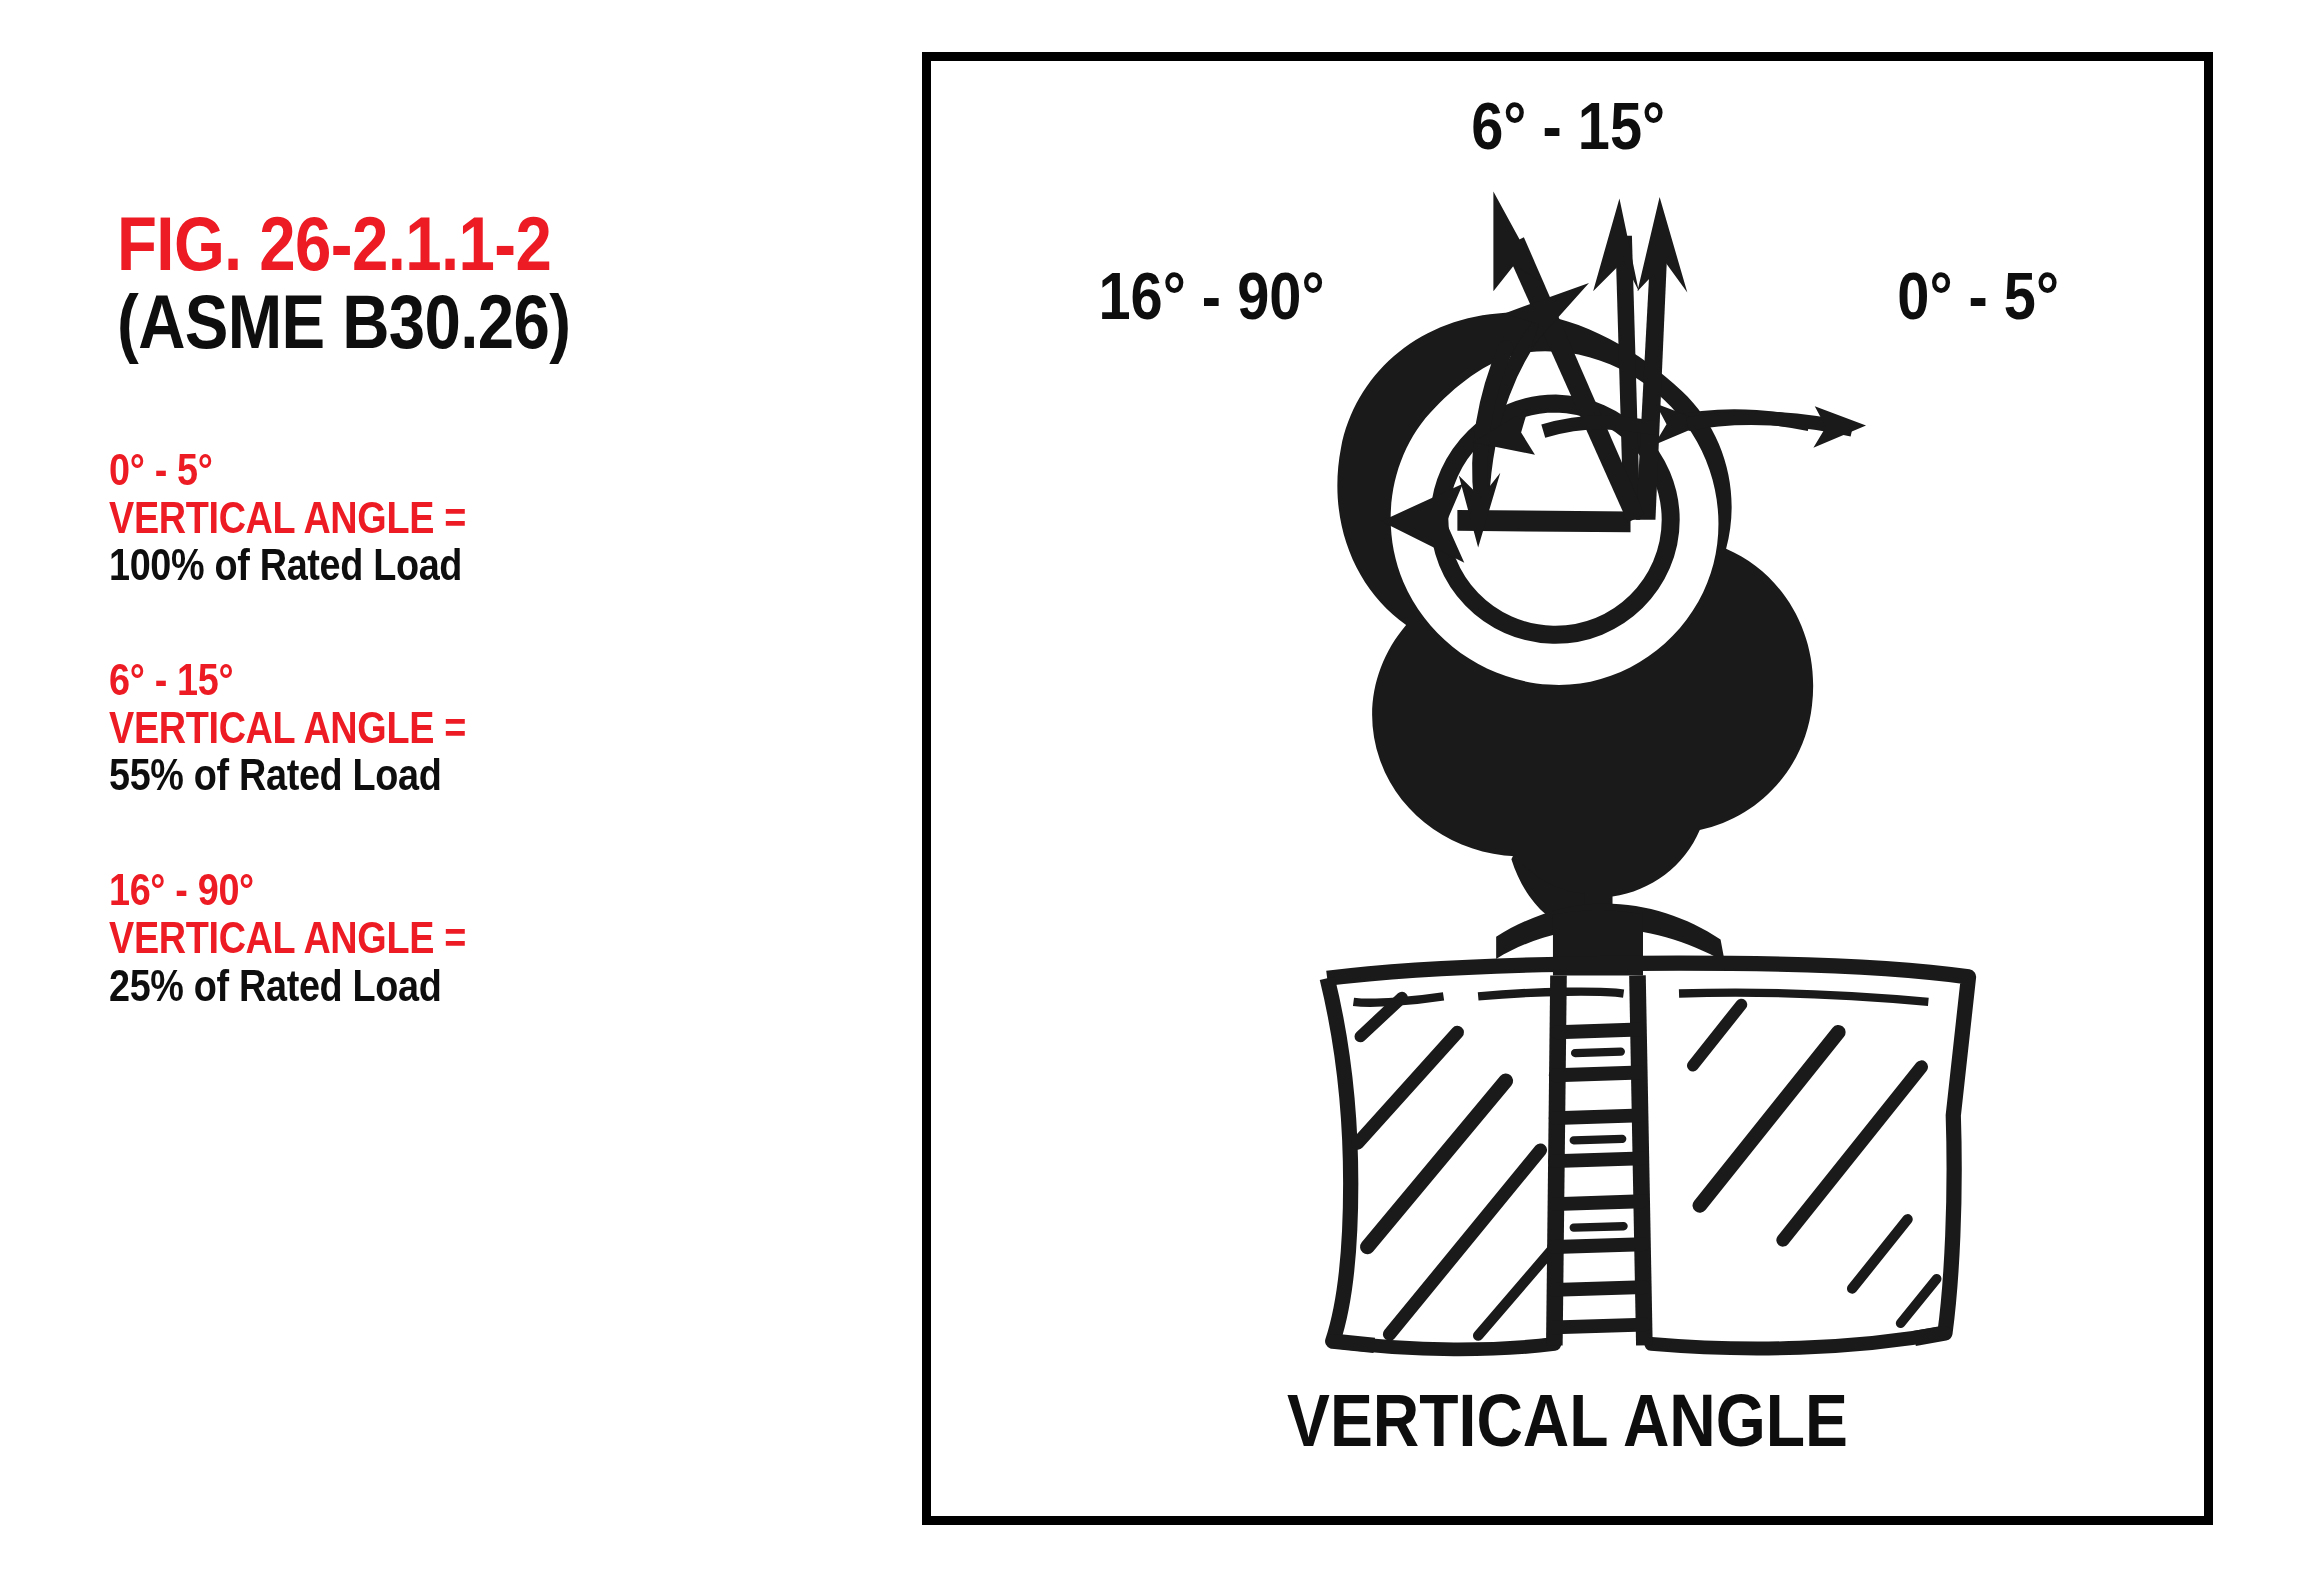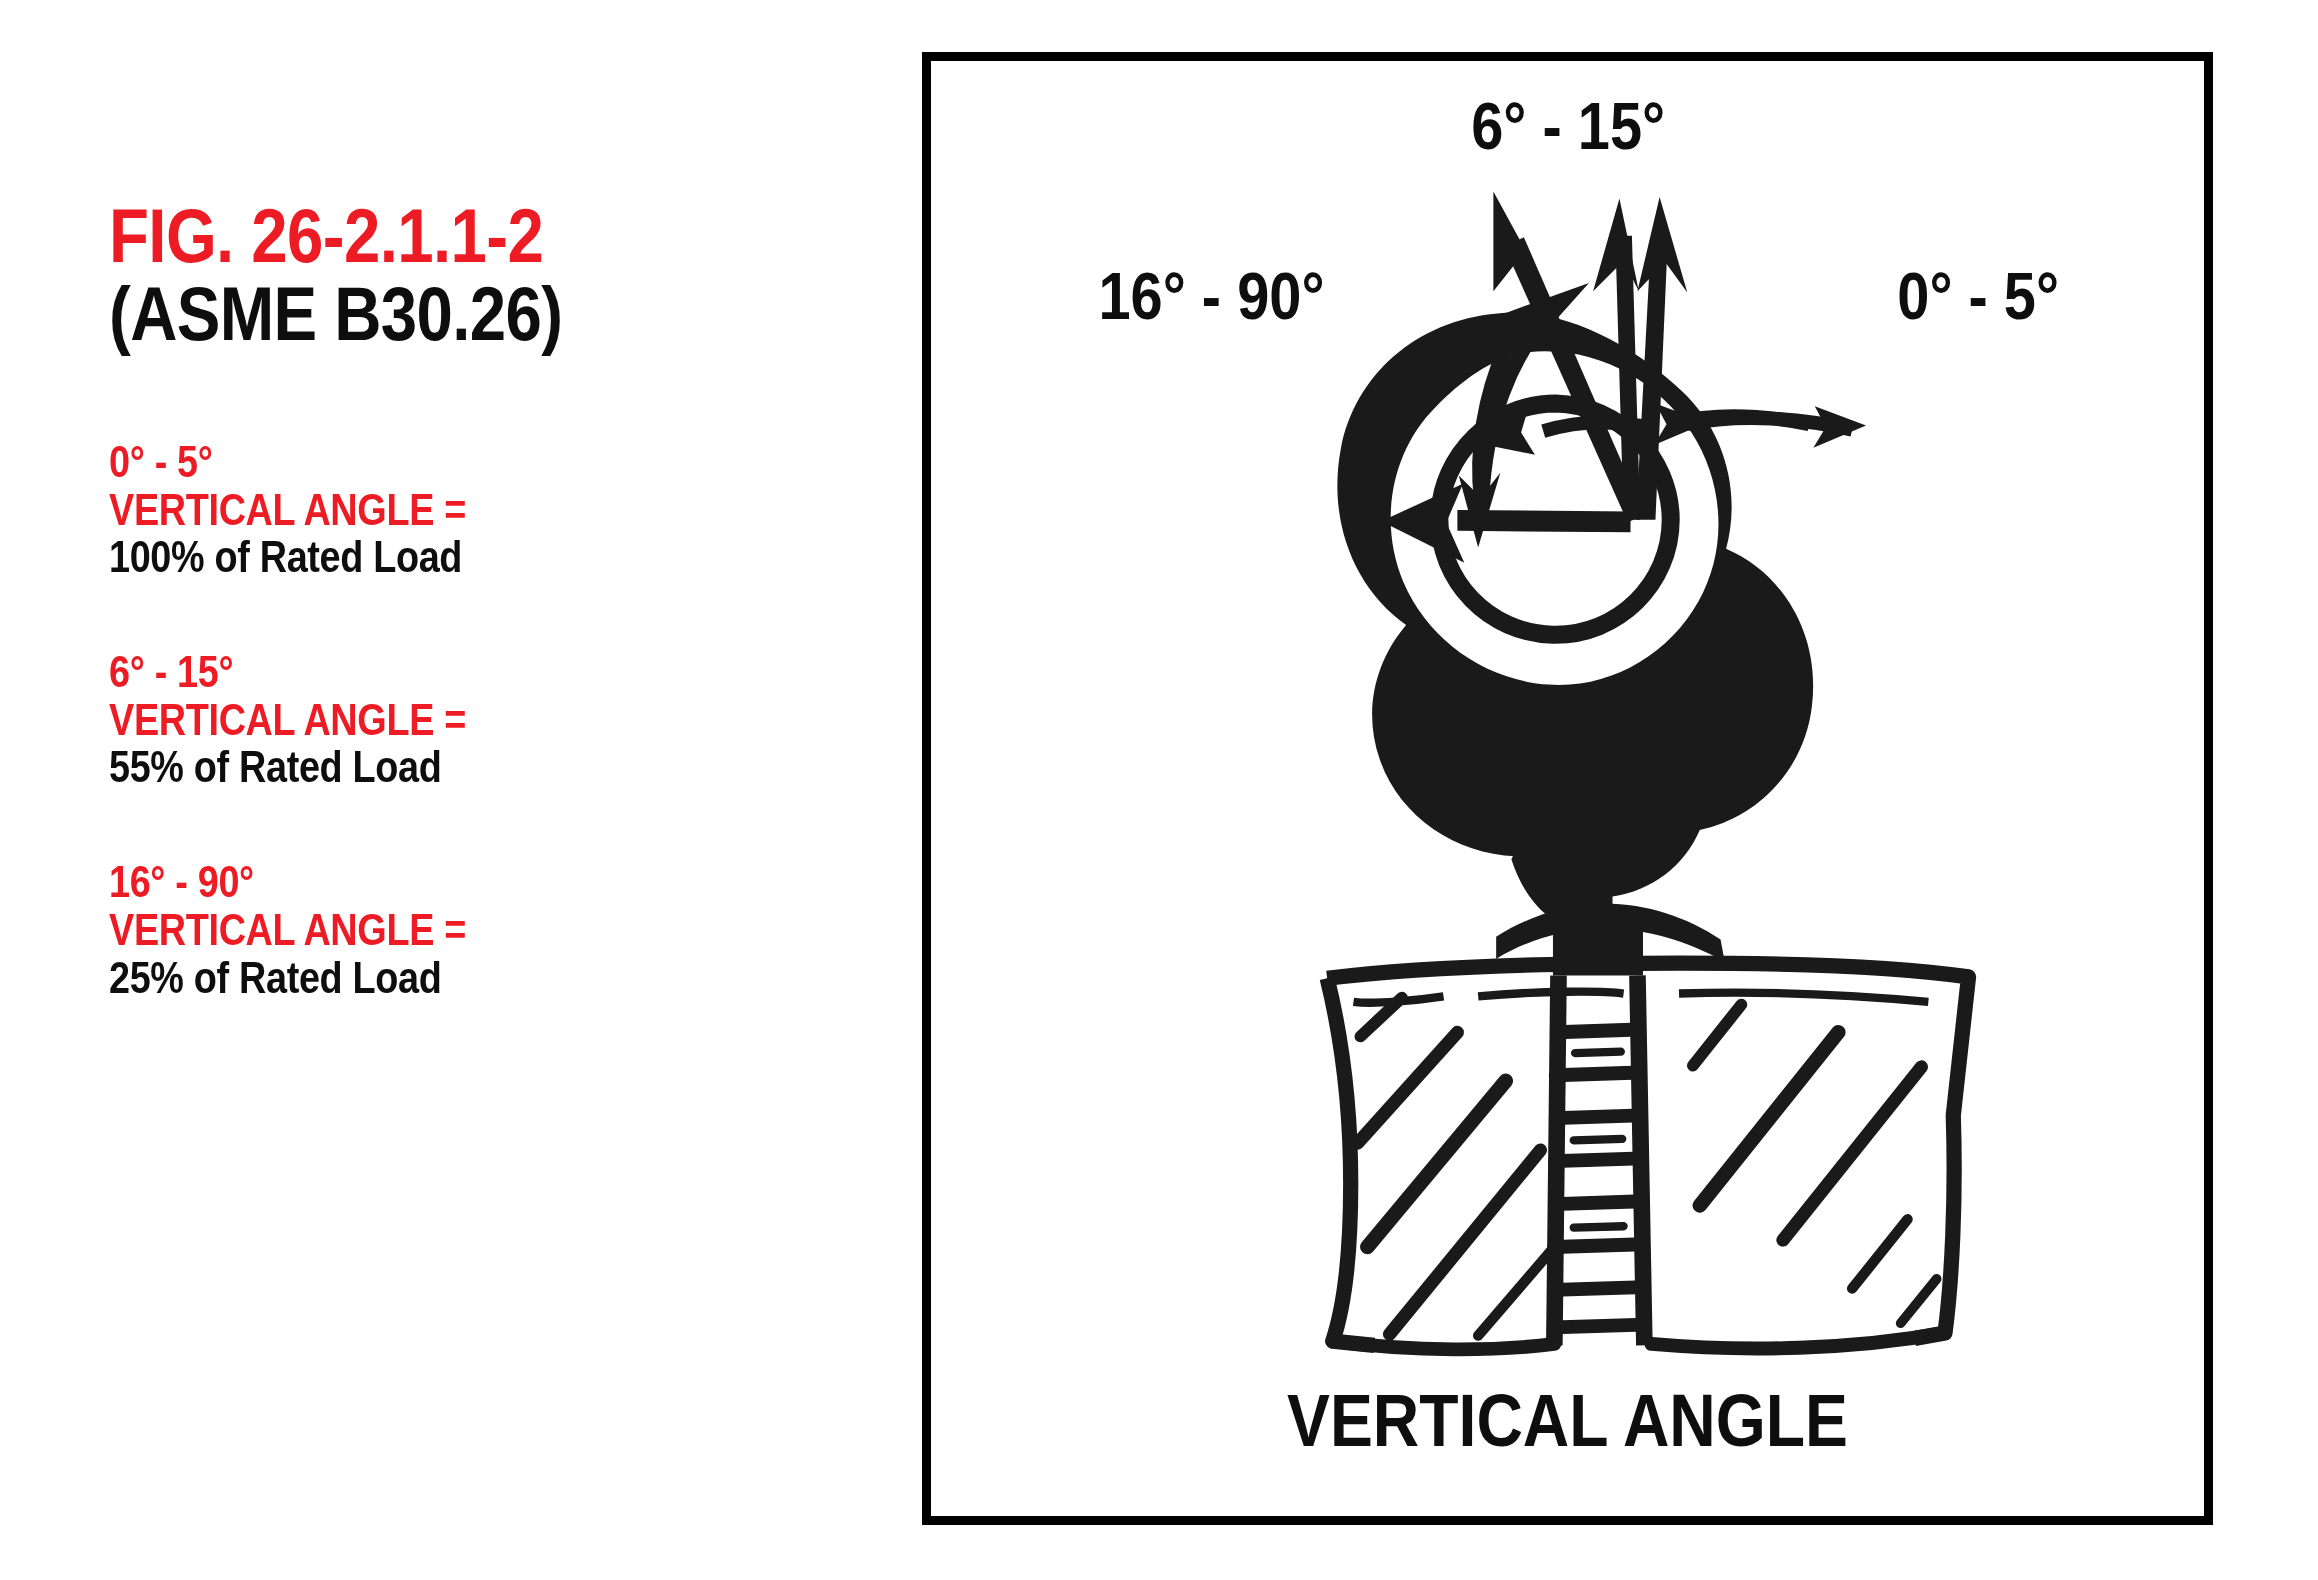--- a/index.html
+++ b/index.html
@@ -19,21 +19,21 @@
 
   
   #left-column {
     position: absolute;
     left: 109px;
     top: 197px;
     width: 759px;
   }
 
   #fig-title {
-    margin: 0;
+    margin: 8px;
     padding: 0;
   }
   .title-line {
     display: block;
     font-weight: 700;
     font-size: 76px;
     line-height: 1.02;
     letter-spacing: -0.7px;
     transform: scaleX(0.86);
     transform-origin: left center;

